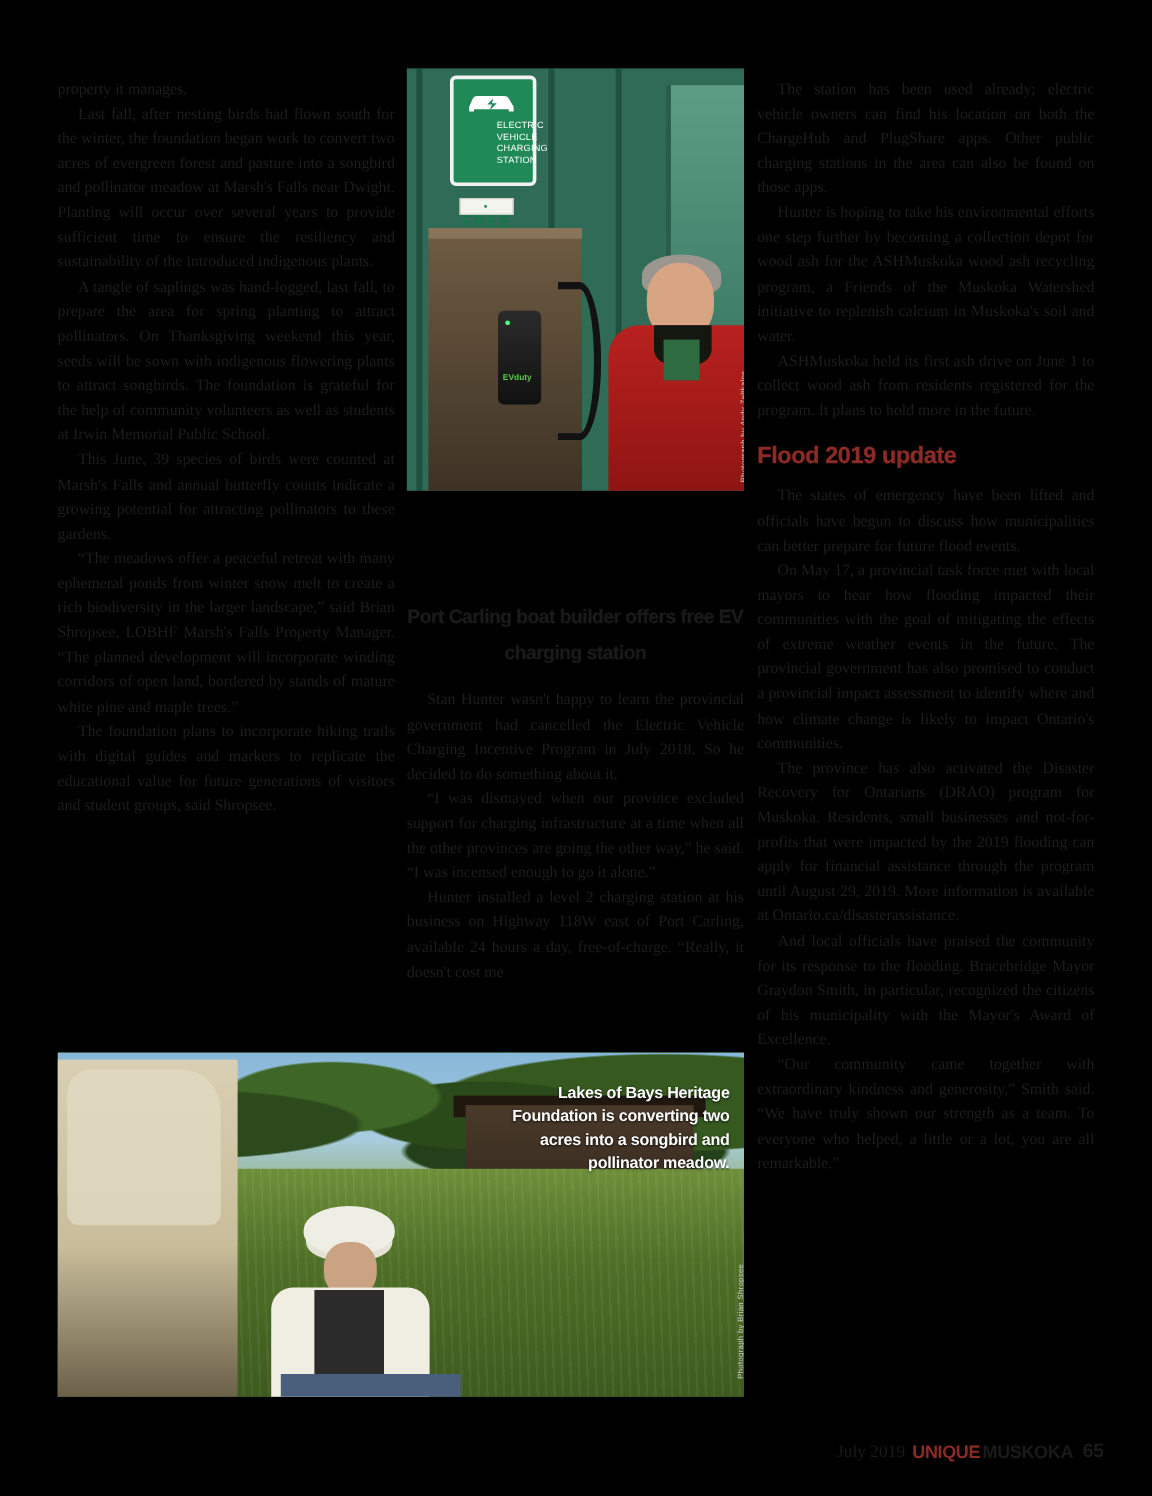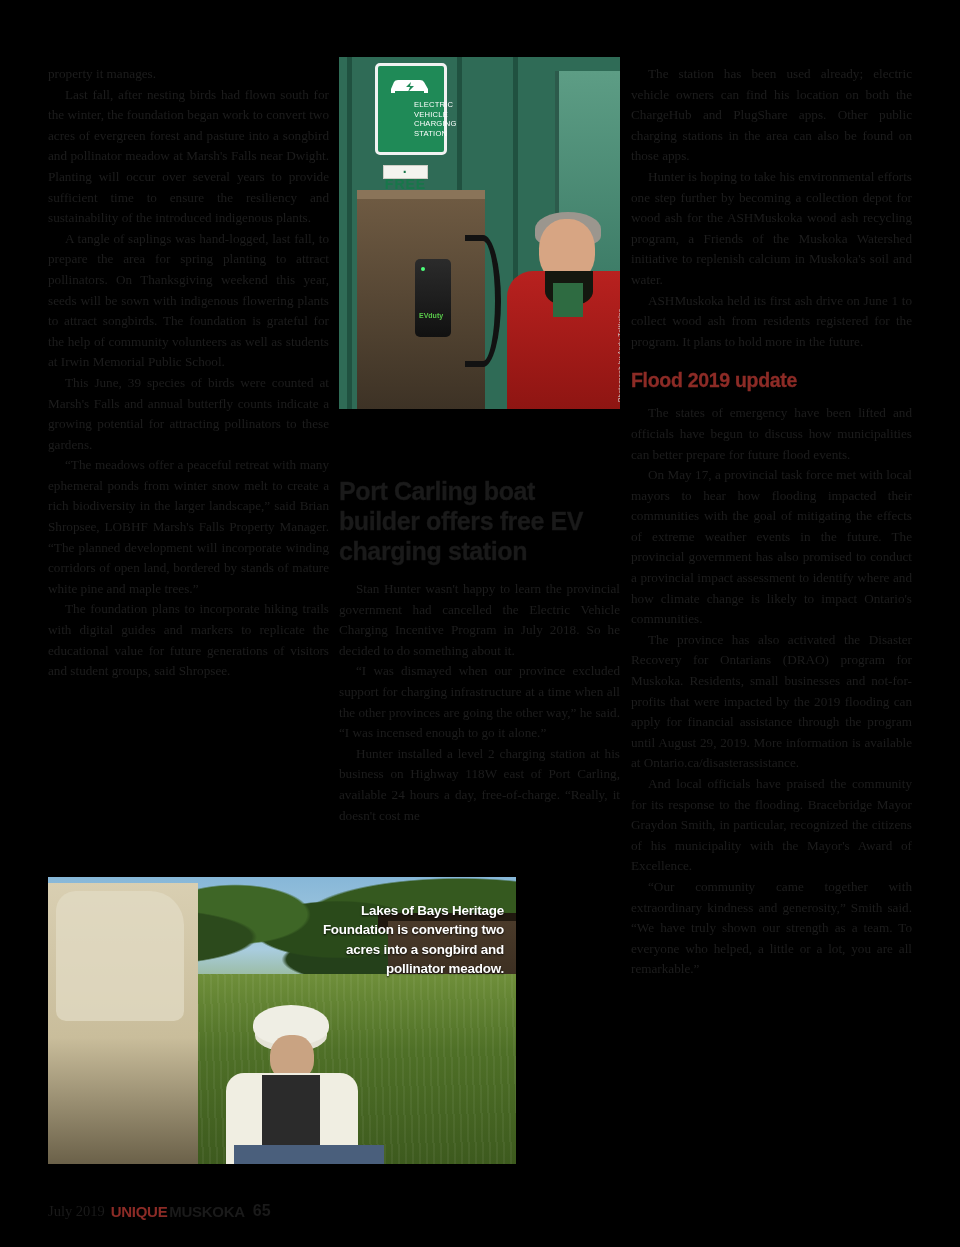--- a/index.html
+++ b/index.html
@@ -41,25 +41,26 @@
     text-indent: 17px;
     color: #1d1d1d;
     -webkit-font-smoothing: antialiased;
   }
   p.body.noindent { text-indent: 0; }
 
   
   .headline {
     font-family: "Liberation Sans", sans-serif;
     font-weight: bold;
-    font-size: 25px;
+    font-size: 16px;
     line-height: 30px;
     letter-spacing: -0.4px;
+    text-align: center;
     color: #1a1a1a;
-    margin: 6px 0 13px 0;
+    margin: 30px 0 13px 0;
     -webkit-text-stroke: 0.35px #1a1a1a;
   }
 
   .section-head {
     font-family: "Liberation Sans", sans-serif;
     font-weight: bold;
     font-size: 19.5px;
     line-height: 24px;
     letter-spacing: -0.3px;
     color: #8c2b26;
@@ -224,21 +225,21 @@
     font-weight: bold;
     font-size: 9.6px;
     line-height: 14.6px;
     color: #1c1c1c;
   }
 
   
   .photo-meadow {
     position: absolute;
     left: 48px; top: 877px;
-    width: 468px; height: 287px;
+    width: 572px; height: 287px;
     overflow: hidden;
     background: #3e5a23;
   }
   .m-sky {
     position:absolute; left:0; top:0; right:0; height:120px;
     background: linear-gradient(180deg,#87b7d8 0%,#a9cde0 60%,#8fae72 100%);
   }
   .m-trees {
     position:absolute; left:0; top:0; right:0; height:150px;
     background:
@@ -307,21 +308,21 @@
     text-shadow: 0 1px 2px rgba(0,0,0,0.85);
     letter-spacing: -0.2px;
   }
 
   
   .footer {
     position: absolute;
     left: 48px; right: 40px;
     bottom: 24px;
     height: 22px;
-    text-align: left;
+    text-align: right;
     white-space: nowrap;
   }
   .footer .f-date {
     font-family: "Liberation Serif", serif;
     font-size: 14.5px;
     color: #1a1a1a;
     vertical-align: middle;
   }
   .footer .f-mast-u {
     font-family: "Liberation Sans", sans-serif;

